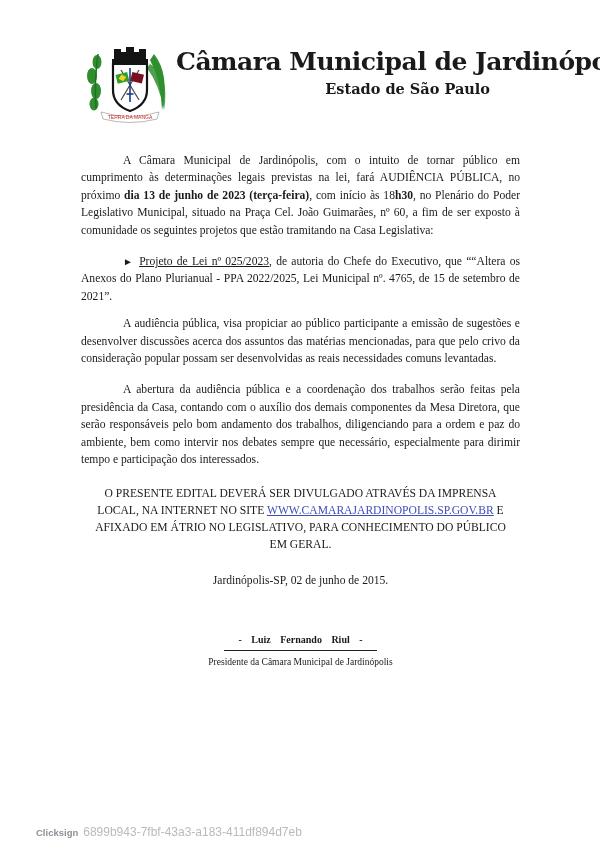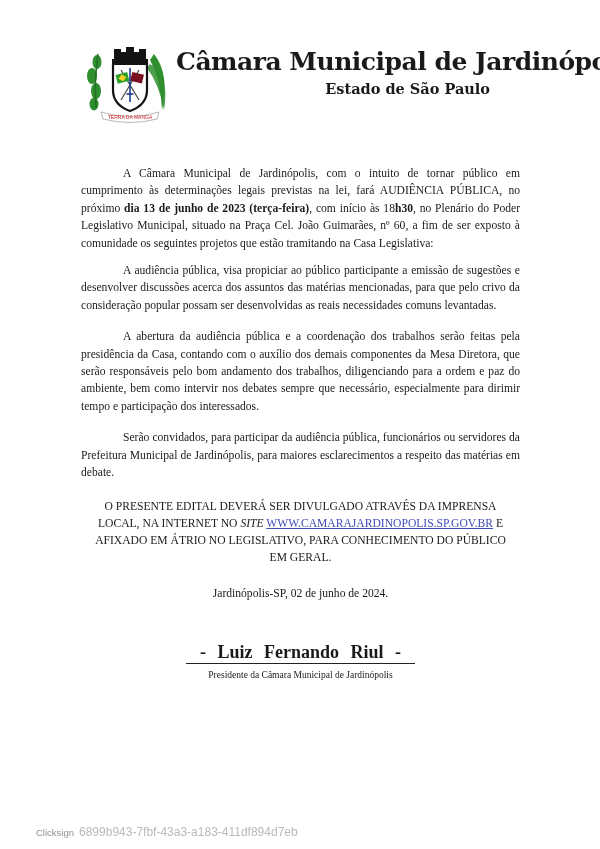--- a/index.html
+++ b/index.html
@@ -22,51 +22,51 @@
     margin-top:4px;
   }
   
   .doc-title {
     margin-top:21px; text-align:center; font-weight:bold; font-size:13.5px;
     text-decoration:underline; word-spacing:7px; letter-spacing:0.3px;
   }
   
   .content { padding:0 80px 0 81px; font-size:11.6px; line-height:17.4px; }
   .para { text-align:justify; text-indent:42px; }
-  .p1 { margin-top:35px; }
+  .p1 { margin-top:22px; }
   .bullet { margin-top:14px; text-align:justify; text-indent:42px; }
   .bullet .marker { font-size:10px; letter-spacing:2px; }
   .bullet .law-ref { text-decoration:underline; }
   .p2 { margin-top:10px; }
   .p3, .p4, .p5 { margin-top:14px; }
   .bold { font-weight:bold; }
   .bold-italic { font-weight:bold; font-style:italic; }
-  .italic { font-style:italic; }
+  .italic { }
   
   .notice {
     margin:16px 10px 0 10px; text-align:center; font-size:11.6px;
     line-height:17.2px;
   }
   .notice a { text-decoration:underline; }
   
   .dateline { margin-top:19px; text-align:center; font-size:11.6px; }
   
   .signature { margin-top:41px; text-align:center; }
   .sig-name {
-    display:inline-block; font-weight:bold; font-size:18px;
+    display:inline-block; font-weight:bold; font-size:10px;
     word-spacing:7px; padding:0 14px 2px 14px;
     border-bottom:1px solid #222;
   }
   .sig-role { font-size:9.5px; margin-top:3px; }
   
   .footer {
     position:absolute; left:36px; bottom:10px;
     font-family:"Liberation Sans", sans-serif; font-size:9.5px;
   }
-  .footer .brand { font-weight:normal; color:#8d9096; }
+  .footer .brand { font-weight:bold; color:#8d9096; }
   .footer .doc-id { color:#b7babf; font-size:12px; margin-left:5px; }
 </style>
 </head>
 <body>
 
 <div class="page">
 
   <div class="header">
     <div class="crest">
       <svg width="92" height="84" viewBox="0 0 92 84">
@@ -118,32 +118,32 @@
       <div class="org-name">Câmara Municipal de Jardinópolis</div>
       <div class="state-name">Estado de São Paulo</div>
     </div>
   </div>
 
 
   <div class="content">
 
     <p class="para p1"><span>A Câmara Municipal de Jardinópolis, com o intuito de tornar público em cumprimento às determinações legais previstas na lei, fará AUDIÊNCIA PÚBLICA, no próximo </span><span class="bold">dia 13 de junho de 2023 (terça-feira)</span><span>, com início às 18</span><span class="bold">h30</span><span>, no Plenário do Poder Legislativo Municipal, situado na Praça Cel. João Guimarães, nº 60, a fim de ser exposto à comunidade os seguintes projetos que estão tramitando na Casa Legislativa:</span></p>
 
+    <p class="bullet"><span class="marker">►</span> <span class="law-ref">Projeto de Lei nº 025/2023</span><span>, de autoria do Chefe do Executivo, que ““Altera os Anexos do Plano Plurianual - PPA 2022/2025, Lei Municipal nº. 4765, de 15 de setembro de 2021”.</span></p>
 
 
     <p class="para p2">A audiência pública, visa propiciar ao público participante a emissão de sugestões e desenvolver discussões acerca dos assuntos das matérias mencionadas, para que pelo crivo da consideração popular possam ser desenvolvidas as reais necessidades comuns levantadas.</p>
 
     <p class="para p3">A abertura da audiência pública e a coordenação dos trabalhos serão feitas pela presidência da Casa, contando com o auxílio dos demais componentes da Mesa Diretora, que serão responsáveis pelo bom andamento dos trabalhos, diligenciando para a ordem e paz do ambiente, bem como intervir nos debates sempre que necessário, especialmente para dirimir tempo e participação dos interessados.</p>
 
-    <p class="para p4">Serão convidados, para participar da audiência pública, funcionários ou servidores da Prefeitura Municipal de Jardinópolis, para maiores esclarecimentos a respeito das matérias em debate.</p>
 
 
     <p class="notice"><span>O PRESENTE EDITAL DEVERÁ SER DIVULGADO ATRAVÉS DA IMPRENSA LOCAL, NA INTERNET NO </span><span class="italic">SITE</span> <a href="#" style="color:#3f4db8">WWW.CAMARAJARDINOPOLIS.SP.GOV.BR</a><span> E AFIXADO EM ÁTRIO NO LEGISLATIVO, PARA CONHECIMENTO DO PÚBLICO EM GERAL.</span></p>
 
-    <p class="dateline">Jardinópolis-SP, 02 de junho de 2024.</p>
+    <p class="dateline">Jardinópolis-SP, 02 de junho de 2015.</p>
 
     <div class="signature">
       <div class="sig-name">- Luiz Fernando Riul -</div>
       <div class="sig-role">Presidente da Câmara Municipal de Jardinópolis</div>
       
     </div>
 
   </div>
 
   <div class="footer">

